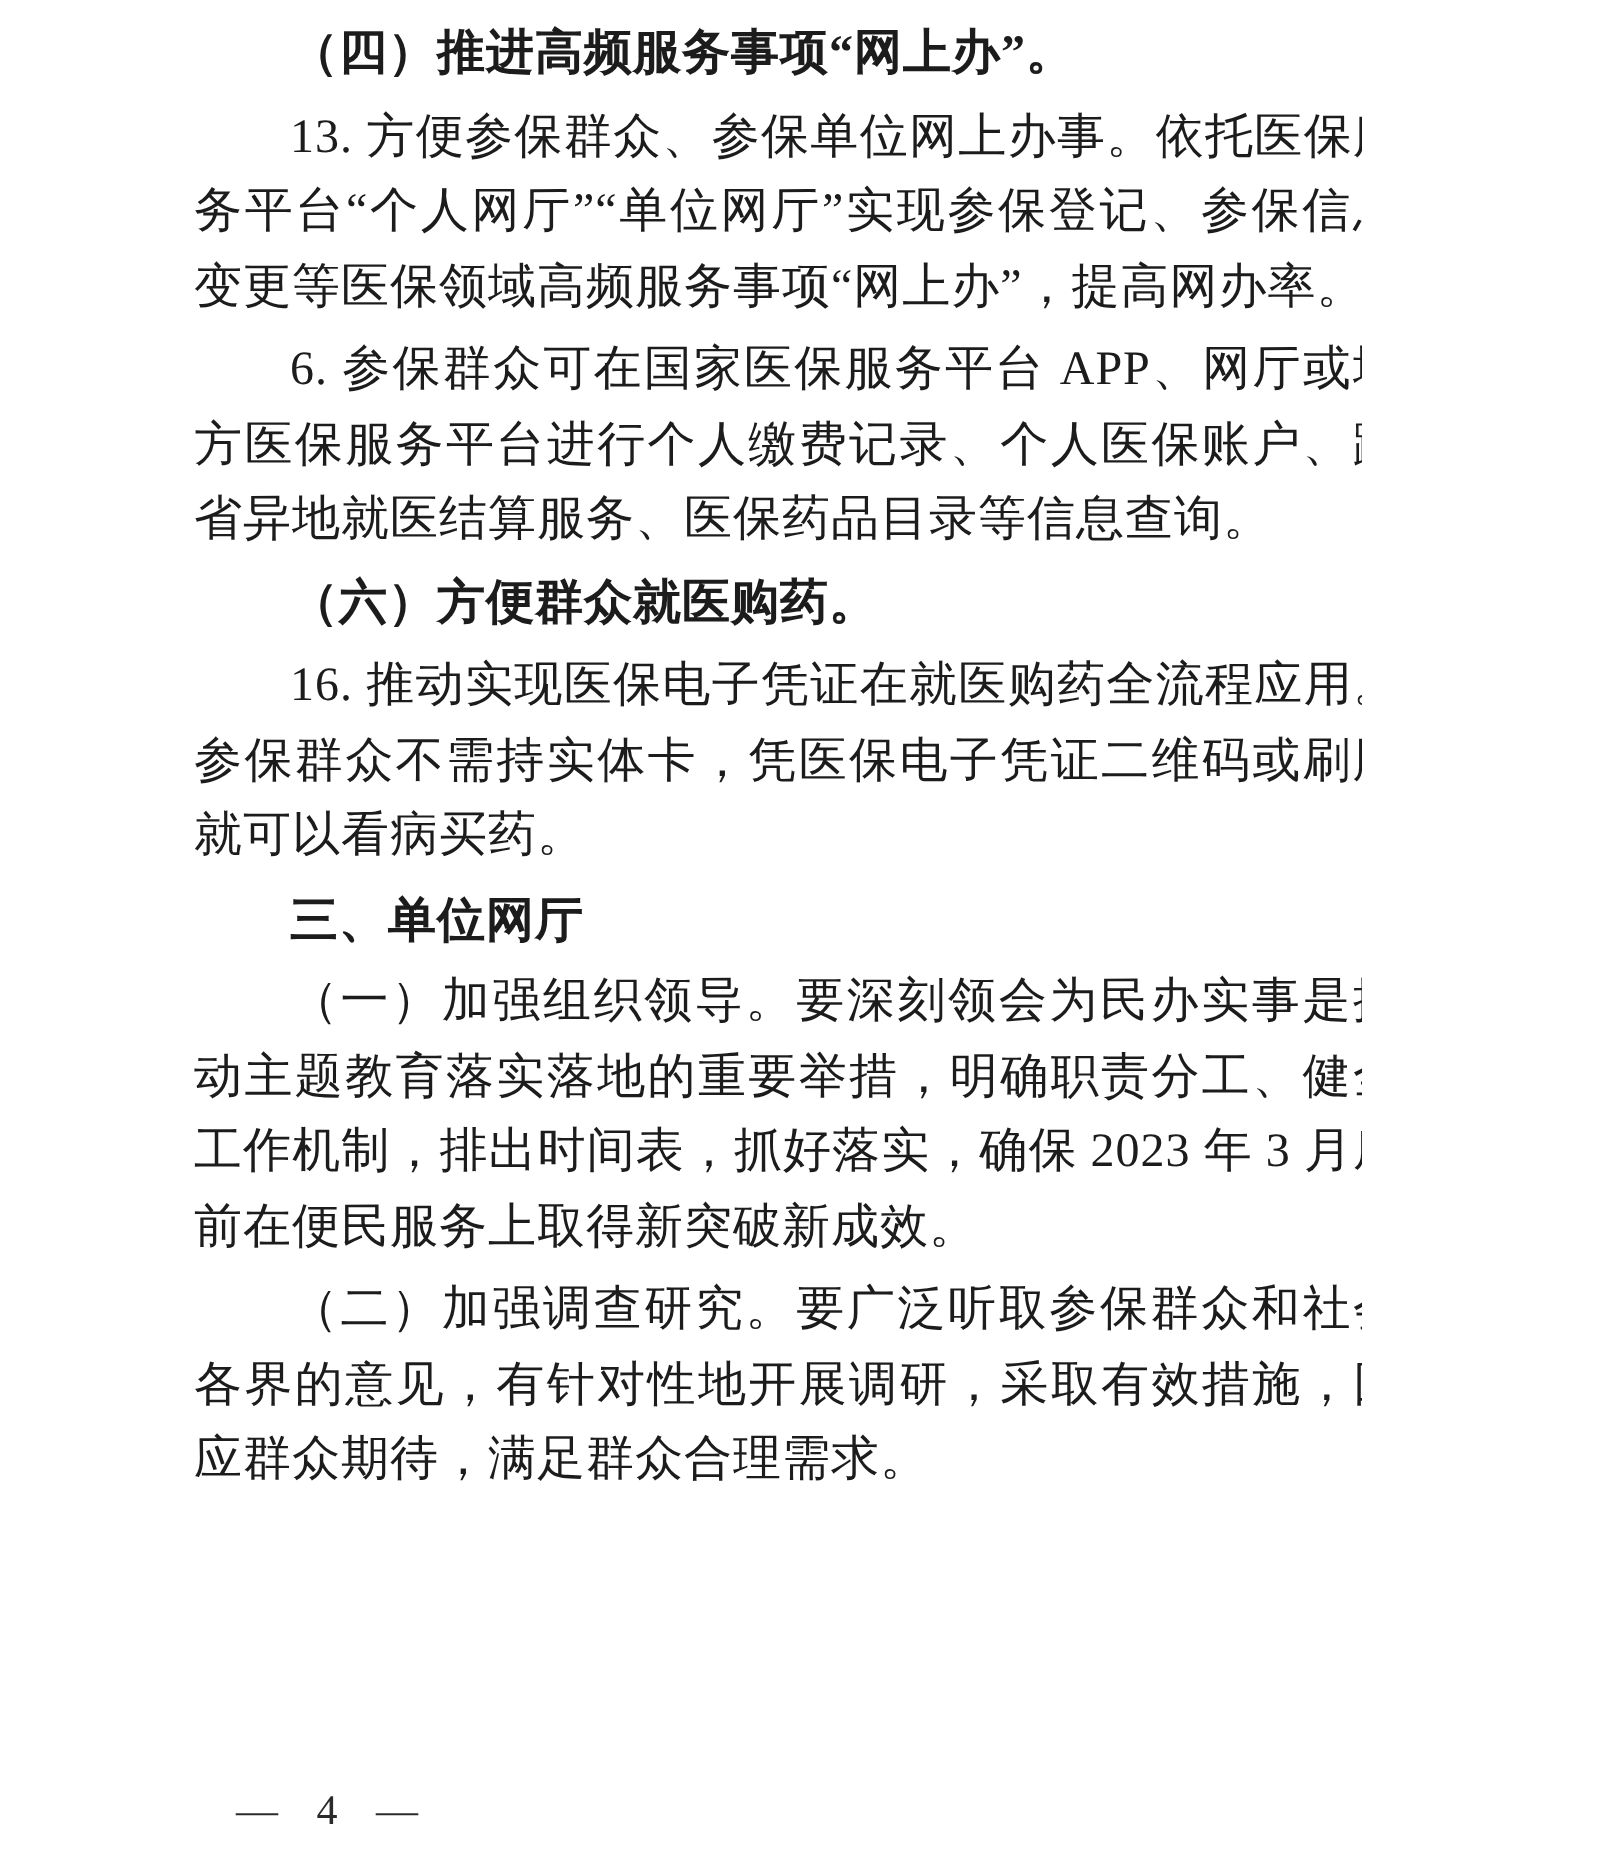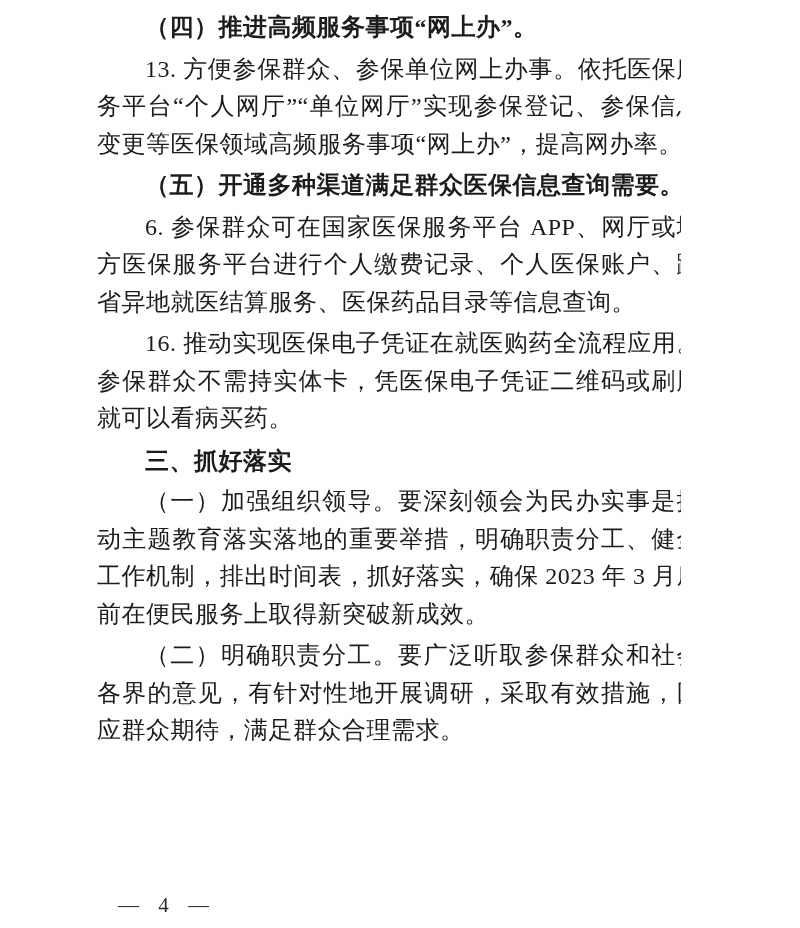--- a/index.html
+++ b/index.html
@@ -56,22 +56,22 @@
     font-family: "Liberation Serif", "DejaVu Serif", serif;
   }
 </style>
 </head>
 <body>
 
 <div class="page">
   <div class="content">
     <p class="subheading">（四）推进高频服务事项“网上办”。</p>
     <p class="body-text">13. 方便参保群众、参保单位网上办事。依托医保服务平台“个人网厅”“单位网厅”实现参保登记、参保信息变更等医保领域高频服务事项“网上办”，提高网办率。</p>
-    <p class="subheading">（五）开通多种渠道满足群众医保信息查询需要。</p>
     <p class="body-text">6. 参保群众可在国家医保服务平台 APP、网厅或地方医保服务平台进行个人缴费记录、个人医保账户、跨省异地就医结算服务、医保药品目录等信息查询。</p>
+    <p class="subheading">（六）方便群众就医购药。</p>
     <p class="body-text">16. 推动实现医保电子凭证在就医购药全流程应用。参保群众不需持实体卡，凭医保电子凭证二维码或刷脸就可以看病买药。</p>
-    <p class="section-heading">三、抓好落实</p>
+    <p class="section-heading">三、单位网厅</p>
     <p class="body-text"><span class="lead">（一）加强组织领导。</span><span>要深刻领会为民办实事是推动主题教育落实落地的重要举措，明确职责分工、健全工作机制，排出时间表，抓好落实，确保 2023 年 3 月底前在便民服务上取得新突破新成效。</span></p>
-    <p class="body-text"><span class="lead">（二）明确职责分工。</span><span>要广泛听取参保群众和社会各界的意见，有针对性地开展调研，采取有效措施，回应群众期待，满足群众合理需求。</span></p>
+    <p class="body-text"><span class="lead">（二）加强调查研究。</span><span>要广泛听取参保群众和社会各界的意见，有针对性地开展调研，采取有效措施，回应群众期待，满足群众合理需求。</span></p>
   </div>
 
   <div class="page-number">— 4 —</div>
 </div>
 
 </body></html>

